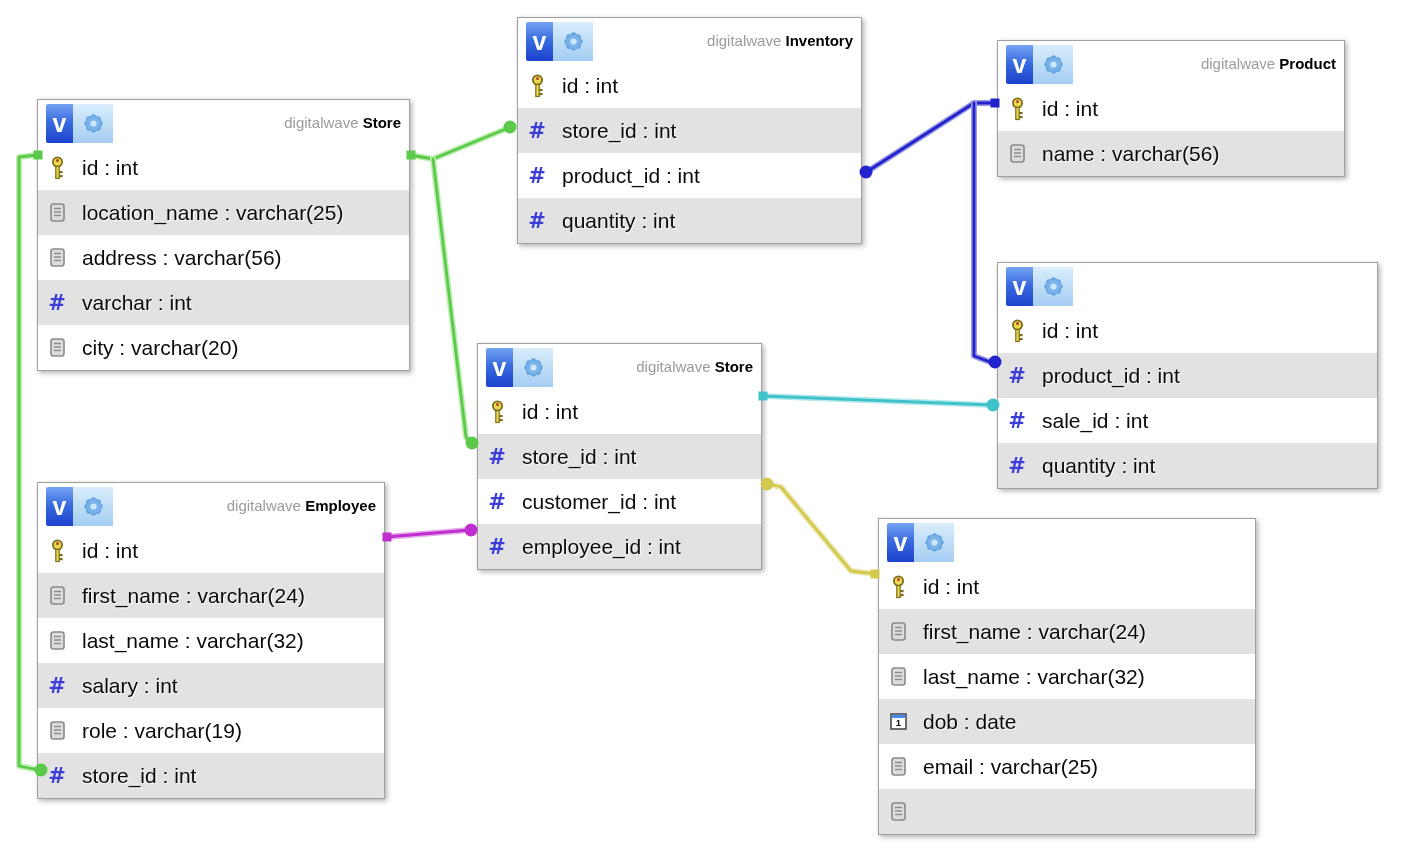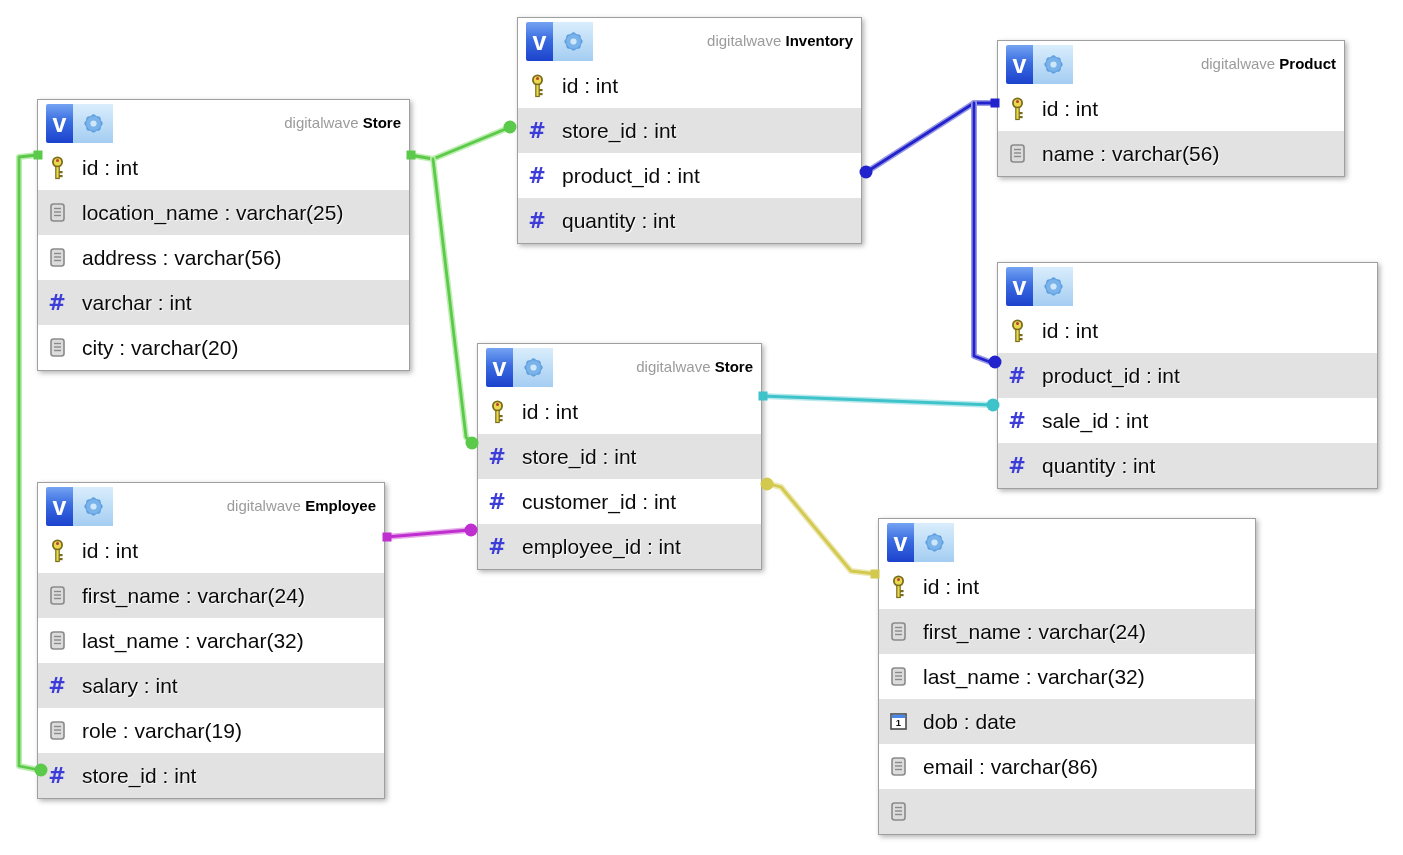--- a/index.html
+++ b/index.html
@@ -408,21 +408,21 @@
       </div>
       <div class="row">
         <span class="ficon">
           <svg width="15" height="19" viewBox="0 0 15 19">
             <rect x="1" y="1" width="13" height="17" rx="2.5" fill="#dcdcdc" stroke="#8a8a8a" stroke-width="1.6"></rect>
             <line x1="4" y1="5.5" x2="11" y2="5.5" stroke="#8a8a8a" stroke-width="1.4"></line>
             <line x1="4" y1="9" x2="11" y2="9" stroke="#8a8a8a" stroke-width="1.4"></line>
             <line x1="4" y1="12.5" x2="11" y2="12.5" stroke="#8a8a8a" stroke-width="1.4"></line>
           </svg>
         </span>
-        <span class="ftext">email : varchar(86)</span>
+        <span class="ftext">email : varchar(25)</span>
       </div>
       <div class="row alt">
         <span class="ficon">
           <svg width="15" height="19" viewBox="0 0 15 19">
             <rect x="1" y="1" width="13" height="17" rx="2.5" fill="#dcdcdc" stroke="#8a8a8a" stroke-width="1.6"></rect>
             <line x1="4" y1="5.5" x2="11" y2="5.5" stroke="#8a8a8a" stroke-width="1.4"></line>
             <line x1="4" y1="9" x2="11" y2="9" stroke="#8a8a8a" stroke-width="1.4"></line>
             <line x1="4" y1="12.5" x2="11" y2="12.5" stroke="#8a8a8a" stroke-width="1.4"></line>
           </svg>
         </span>

